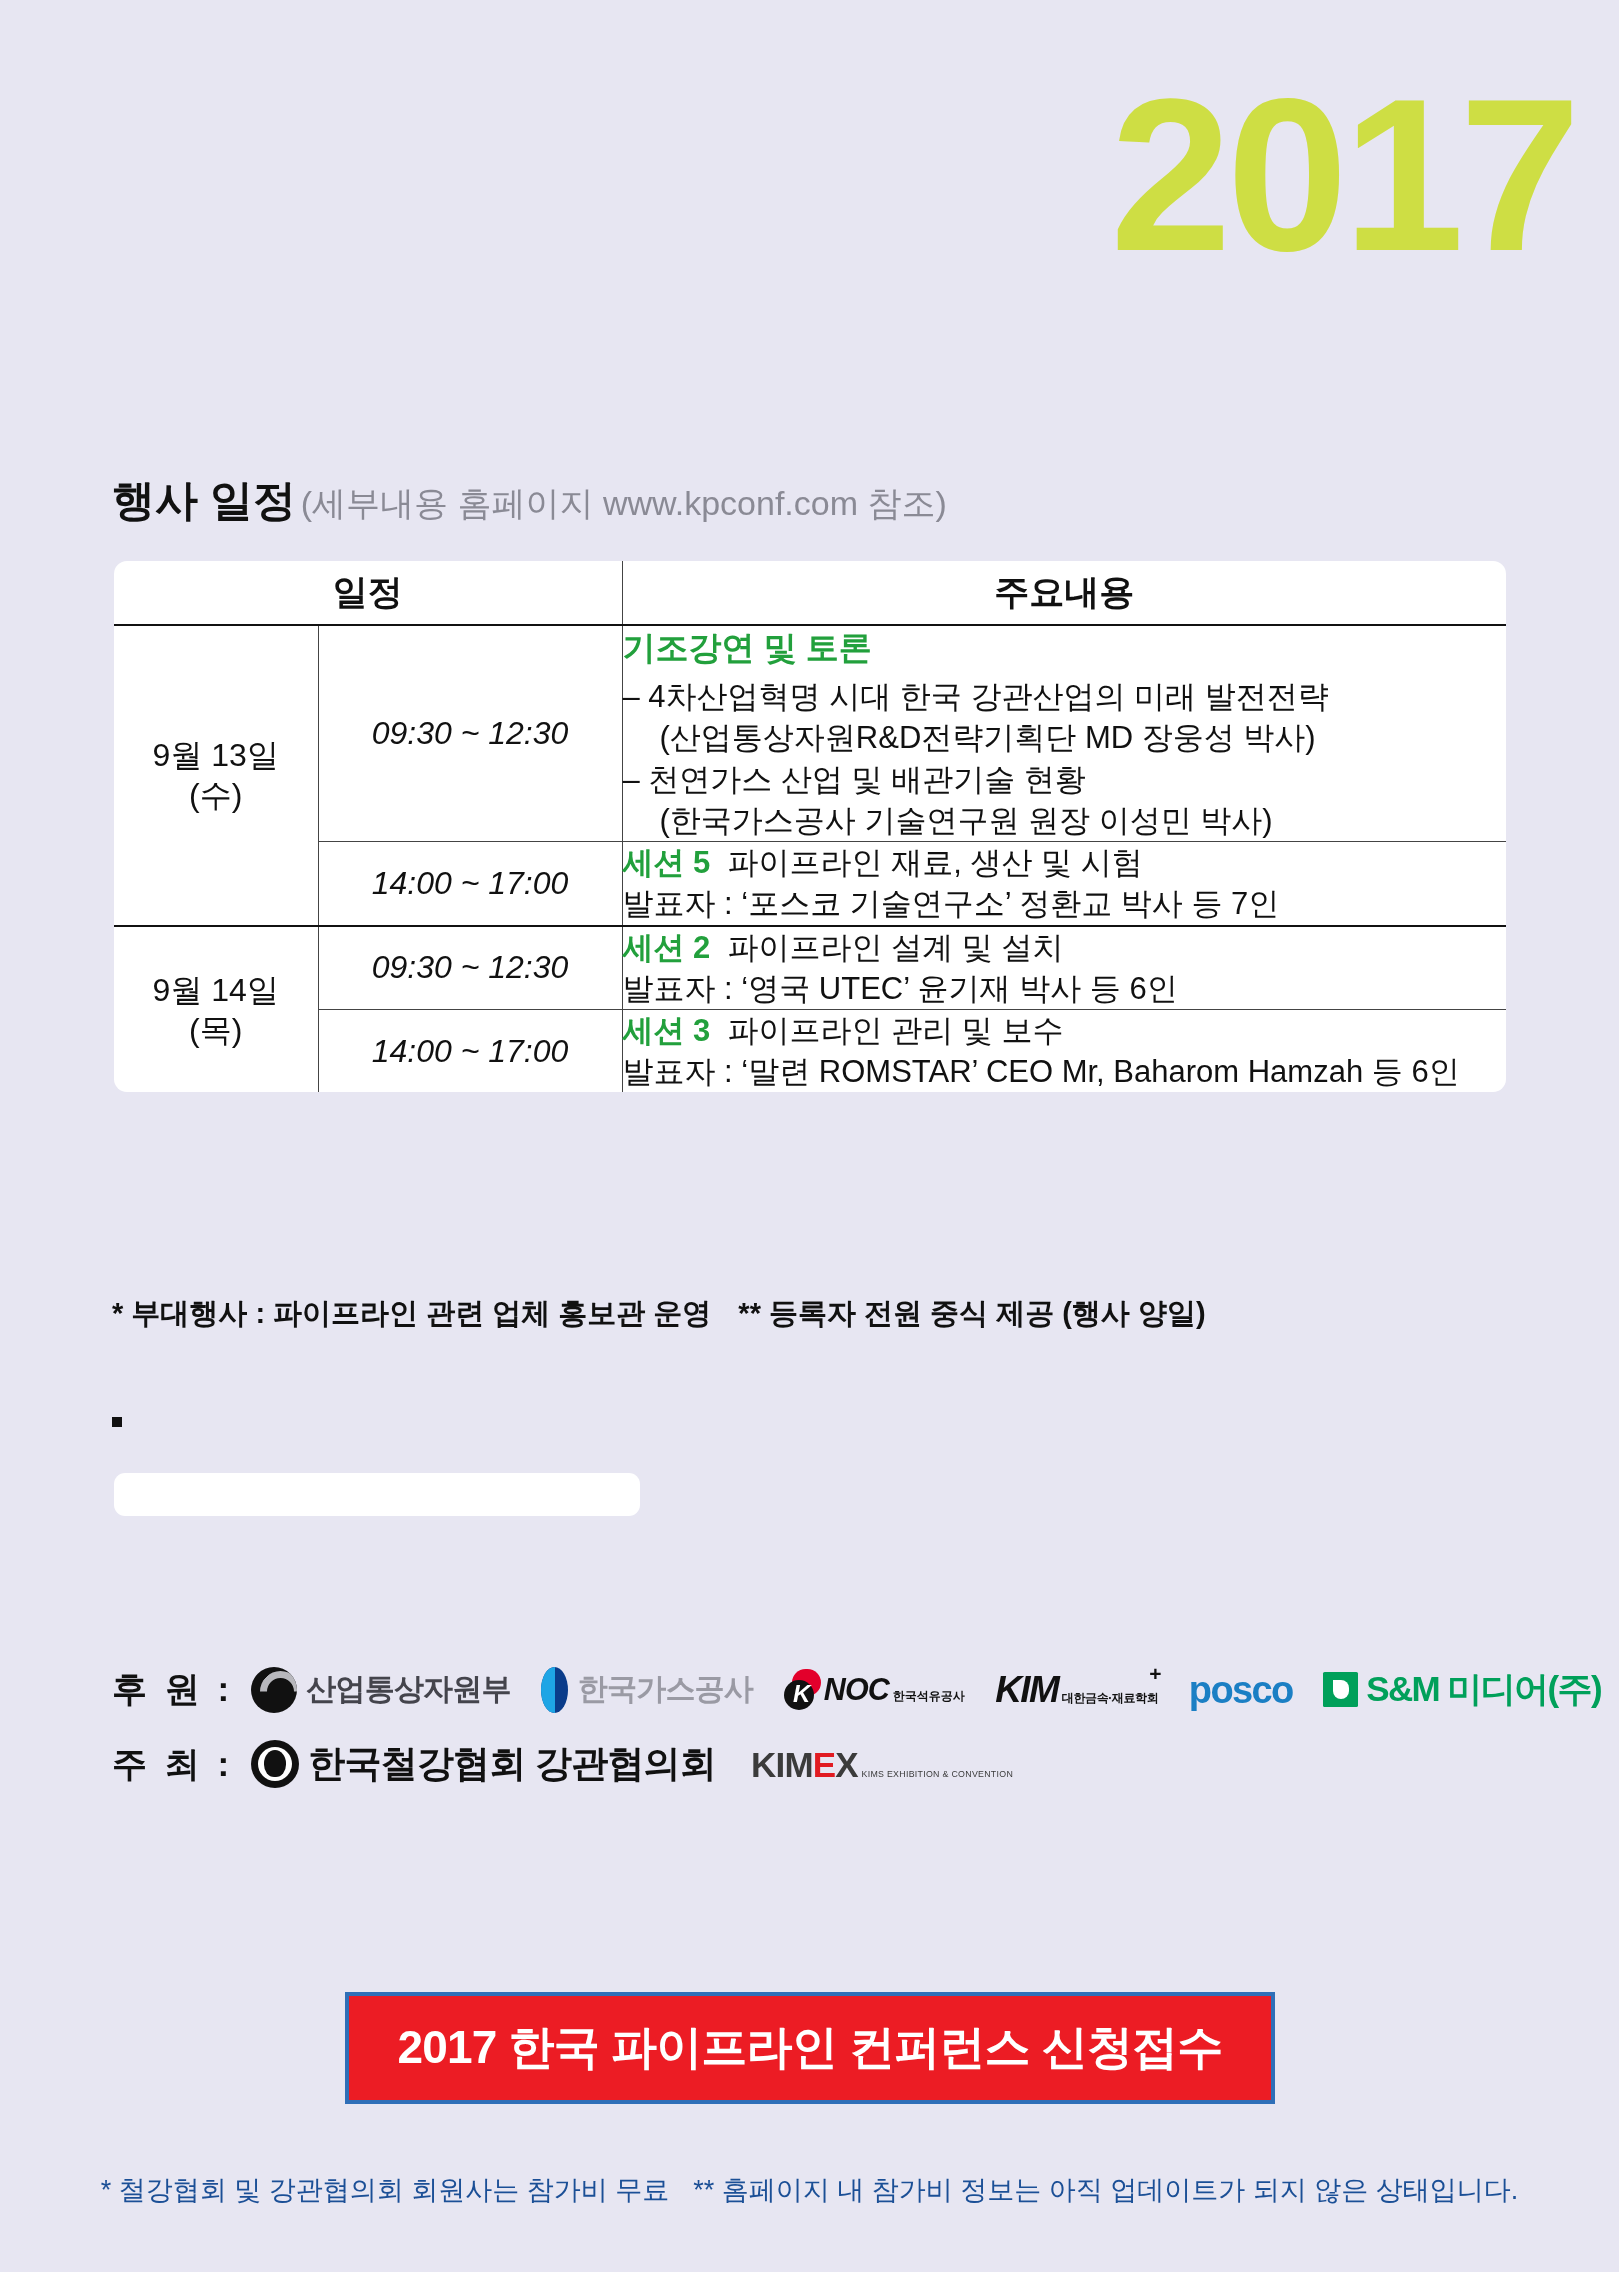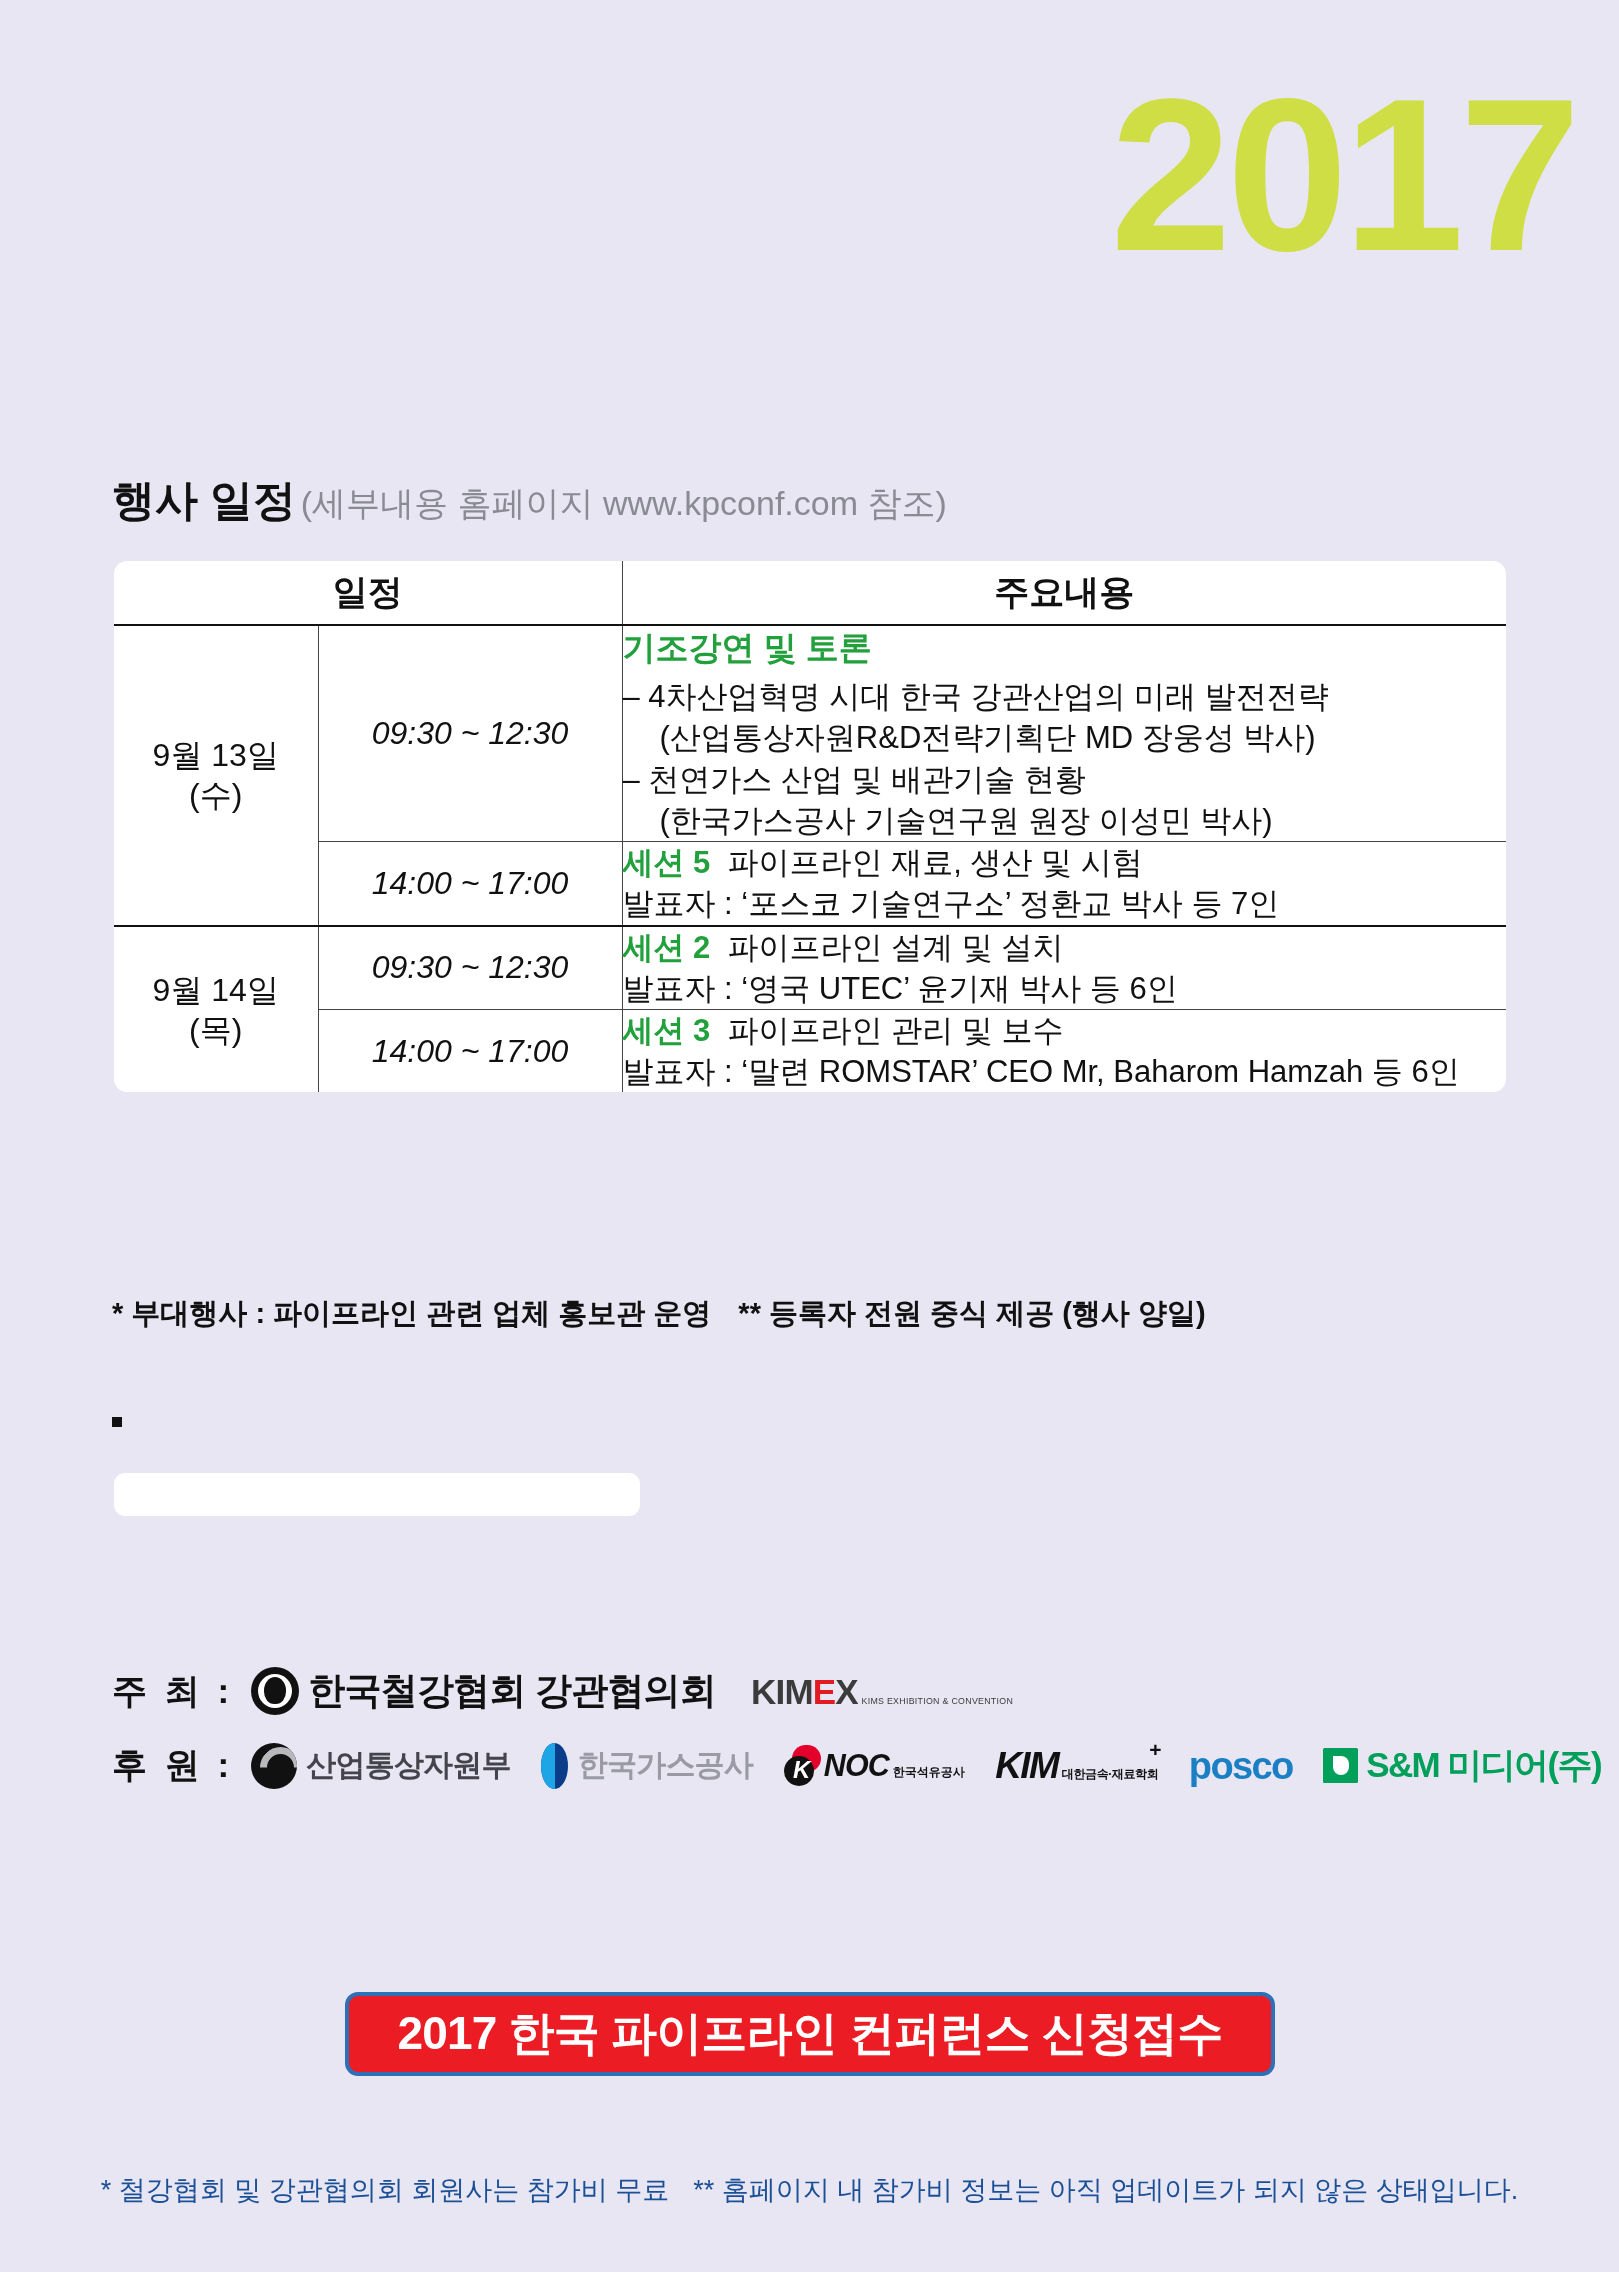--- a/index.html
+++ b/index.html
@@ -312,24 +312,24 @@
     width: 16px; height: 19px; background: #fff; border-radius: 0 8px 8px 8px;
   }
   .sm-text { font-size: 35px; font-weight: 700; color: #00a05a; letter-spacing: -1.6px; }
 
   
   .cta {
     position: absolute;
     left: 345px;
     top: 1992px;
     width: 930px;
-    height: 84px;
+    height: 112px;
     background: #ec1c24;
     border: 4.8px solid #2f6fb8;
-    border-radius: 13px;
+    border-radius: 0;
     display: flex;
     align-items: center;
     justify-content: center;
     box-sizing: border-box;
     cursor: pointer;
   }
   .cta-label {
     color: #ffffff;
     font-size: 46px;
     font-weight: 700;
@@ -427,34 +427,20 @@
 <div class="bullet-row">
   <span class="sq-bullet"></span>
 </div>
 
 <div class="contact-box">
 </div>
 
 <div class="spon-block">
 
   <div class="spon-line">
-    <span class="spon-label">주 최 :</span>
-
-    <span class="logo">
-      <span class="seal"></span>
-      <span class="kosa-text">한국철강협회 강관협의회</span>
-    </span>
-
-    <span class="kimex">
-      <span class="kimex-main"><span class="k-dark">KIM</span><span class="k-red">E</span><span class="k-dark">X</span></span>
-      <span class="kimex-sub">KIMS EXHIBITION &amp; CONVENTION</span>
-    </span>
-  </div>
-
-  <div class="spon-line">
     <span class="spon-label">후 원 :</span>
 
     <span class="logo">
       <span class="motie-mark"></span>
       <span class="motie-text">산업통상자원부</span>
     </span>
 
     <span class="logo">
       <span class="kogas-mark"></span>
       <span class="kogas-text">한국가스공사</span>
@@ -479,20 +465,34 @@
 
     <span class="logo">
       <span class="posco">posco</span>
     </span>
 
     <span class="logo sm">
       <span class="sm-mark"></span>
       <span class="sm-text">S&amp;M 미디어(주)</span>
     </span>
   </div>
+
+  <div class="spon-line">
+    <span class="spon-label">주 최 :</span>
+
+    <span class="logo">
+      <span class="seal"></span>
+      <span class="kosa-text">한국철강협회 강관협의회</span>
+    </span>
+
+    <span class="kimex">
+      <span class="kimex-main"><span class="k-dark">KIM</span><span class="k-red">E</span><span class="k-dark">X</span></span>
+      <span class="kimex-sub">KIMS EXHIBITION &amp; CONVENTION</span>
+    </span>
+  </div>
 </div>
 
 <div class="cta">
   <span class="cta-label">2017 한국 파이프라인 컨퍼런스 신청접수</span>
 </div>
 
 <div class="footer">
   <span>* 철강협회 및 강관협의회 회원사는 참가비 무료</span><span class="gap"></span><span>** 홈페이지 내 참가비 정보는 아직 업데이트가 되지 않은 상태입니다.</span>
 </div>
 

